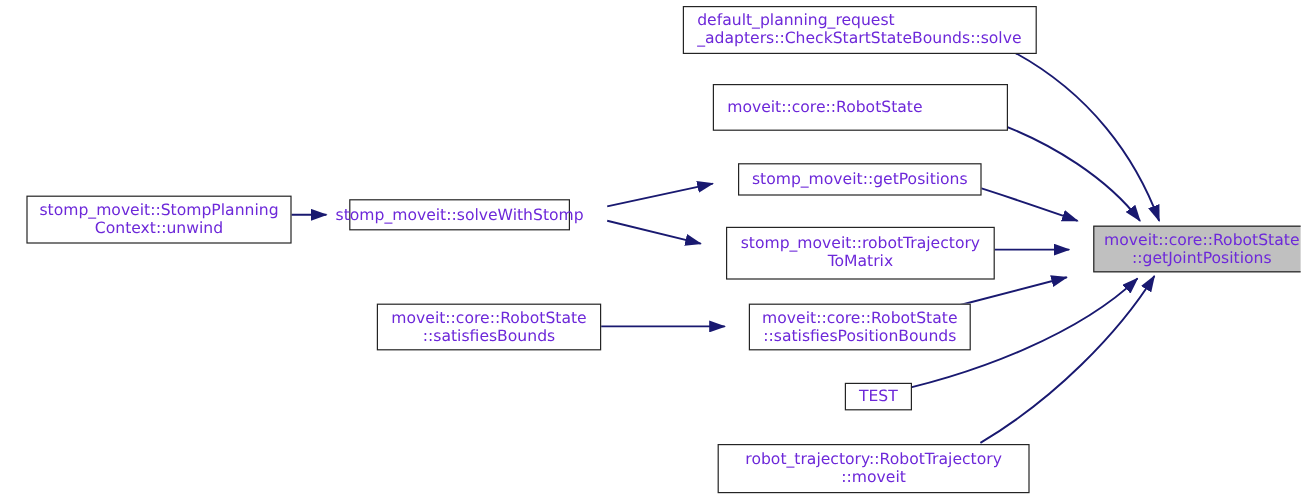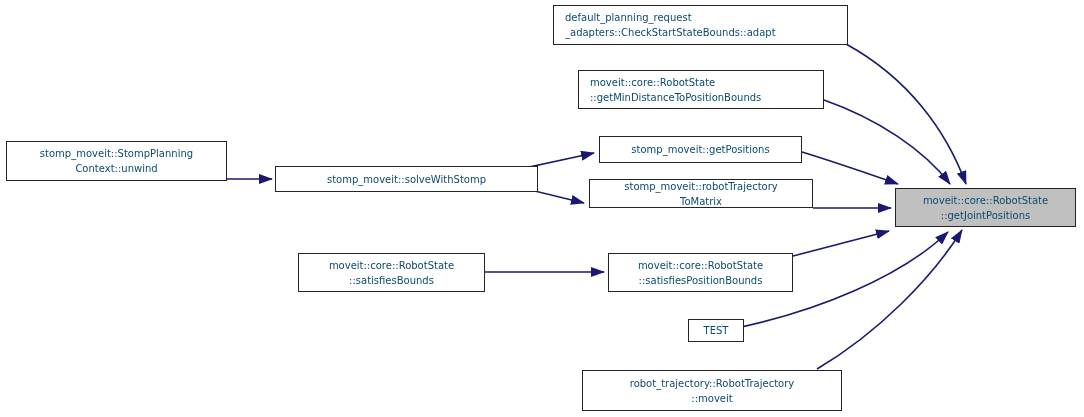--- a/index.html
+++ b/index.html
@@ -10,41 +10,42 @@
     font-family:"DejaVu Sans","Liberation Sans",sans-serif;
     overflow:hidden;
   }
   #edges{position:absolute;left:0;top:0;width:1084px;height:417px;}
   .edge{fill:none;stroke:#191970;stroke-width:1.6px;}
   .node{
     position:absolute;
     box-sizing:border-box;
     background:#ffffff;
     border:1.5px solid #242424;
-    color:#0c4a6e;
-    font-size:10px;
+    color:#6d28d9;
+    font-size:13px;
     line-height:15px;
     display:flex;
     flex-direction:column;
     justify-content:center;
     align-items:center;
     white-space:nowrap;
     cursor:pointer;
+    margin-left:16px;
   }
   .node span{display:block;}
   .node.align-left{align-items:flex-start;padding-left:11px;}
   .node.highlight{background:#c0c0c0;cursor:default;}
   
-  .n0{left:6px;   top:141px; width:221px; height:40px;}
-  .n1{left:275px; top:166px; width:263px; height:26px;}
+  .n0{left:6px;   top:163px; width:221px; height:40px;}
+  .n1{left:275px; top:166px; width:184px; height:26px;}
   .n2{left:298px; top:253px; width:187px; height:39px;}
   .n3{left:553px; top:5px;   width:295px; height:40px;}
   .n4{left:578px; top:70px;  width:246px; height:39px;}
   .n5{left:599px; top:136px; width:203px; height:27px;}
-  .n6{left:589px; top:179px; width:224px; height:29px;justify-content:center;}
+  .n6{left:589px; top:189px; width:224px; height:44px;justify-content:center;}
   .n7{left:608px; top:253px; width:185px; height:39px;}
   .n8{left:688px; top:319px; width:56px;  height:23px;}
   .n9{left:582px; top:370px; width:260px; height:41px;}
   .n10{left:895px;top:188px; width:181px; height:39px;}
 </style>
 </head>
 <body>
 
 <div id="canvas">
 
@@ -76,26 +77,25 @@
     <span>stomp_moveit::solveWithStomp</span>
   </div>
 
   <div class="node n2">
     <span>moveit::core::RobotState</span>
     <span>::satisfiesBounds</span>
   </div>
 
   <div class="node n3 align-left">
     <span>default_planning_request</span>
-    <span>_adapters::CheckStartStateBounds::adapt</span>
+    <span>_adapters::CheckStartStateBounds::solve</span>
   </div>
 
   <div class="node n4 align-left">
     <span>moveit::core::RobotState</span>
-    <span>::getMinDistanceToPositionBounds</span>
   </div>
 
   <div class="node n5">
     <span>stomp_moveit::getPositions</span>
   </div>
 
   <div class="node n6">
     <span>stomp_moveit::robotTrajectory</span>
     <span>ToMatrix</span>
   </div>

